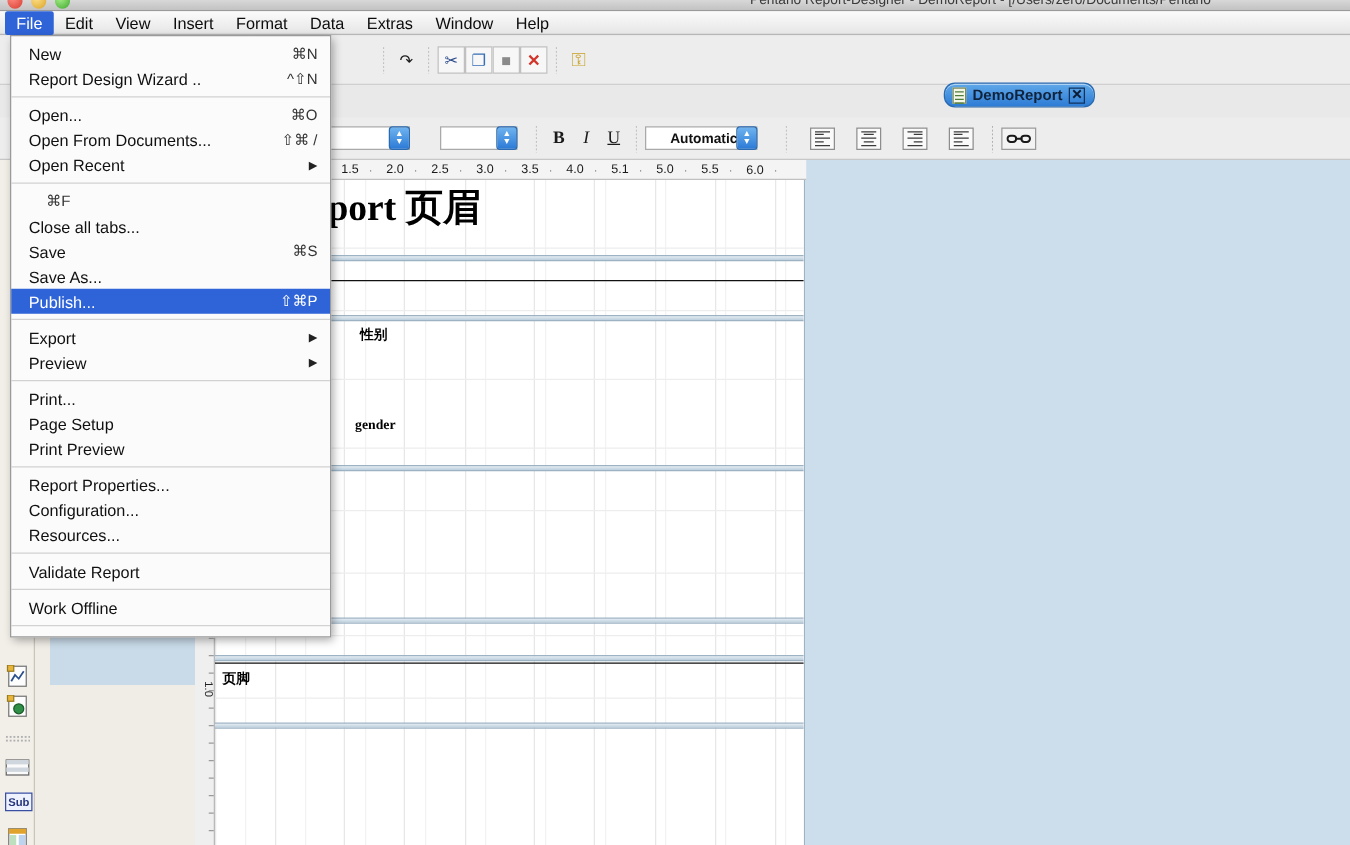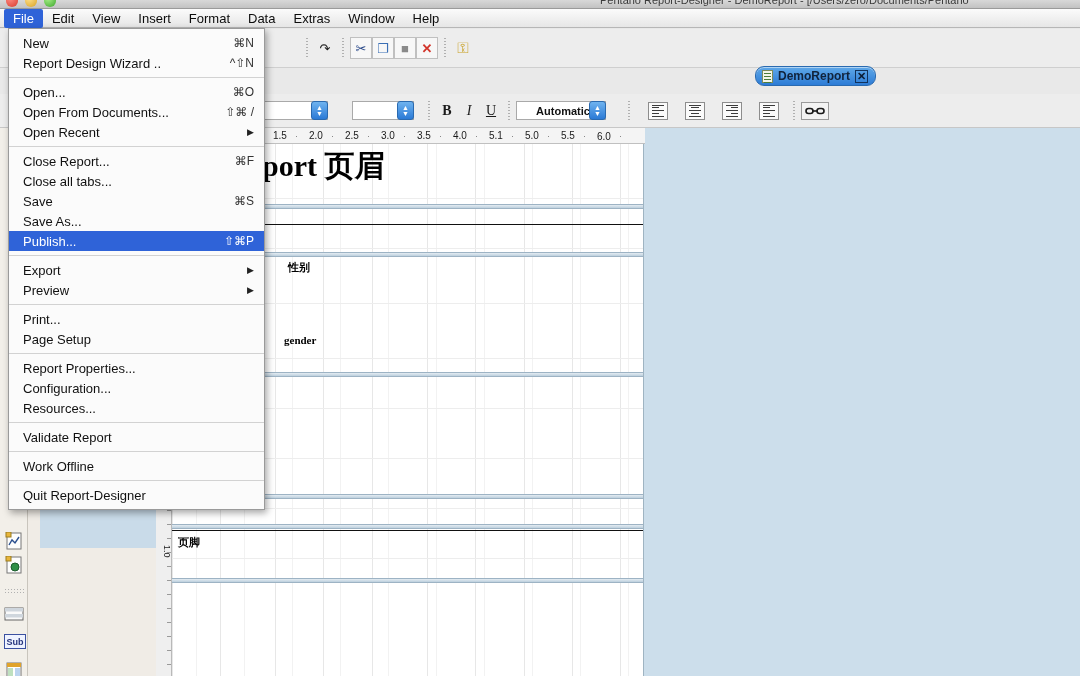--- a/index.html
+++ b/index.html
@@ -476,21 +476,20 @@
     <div class="mrow">
       <span class="lbl">Open From Documents...</span>
       <span class="acc">⇧⌘  /</span>
     </div>
     <div class="mrow">
       <span class="lbl">Open Recent</span>
       <span class="arrow">▶</span>
     </div>
     <div class="mdiv"></div>
     <div class="mrow">
-      <span class="lbl">Close Report...</span>
       <span class="acc">⌘F</span>
     </div>
     <div class="mrow">
       <span class="lbl">Close all tabs...</span>
     </div>
     <div class="mrow">
       <span class="lbl">Save</span>
       <span class="acc">⌘S</span>
     </div>
     <div class="mrow">
@@ -509,42 +508,42 @@
       <span class="lbl">Preview</span>
       <span class="arrow">▶</span>
     </div>
     <div class="mdiv"></div>
     <div class="mrow">
       <span class="lbl">Print...</span>
     </div>
     <div class="mrow">
       <span class="lbl">Page Setup</span>
     </div>
+    <div class="mrow">
+      <span class="lbl">Print Preview</span>
+    </div>
     <div class="mdiv"></div>
     <div class="mrow">
       <span class="lbl">Report Properties...</span>
     </div>
     <div class="mrow">
       <span class="lbl">Configuration...</span>
     </div>
     <div class="mrow">
       <span class="lbl">Resources...</span>
     </div>
     <div class="mdiv"></div>
     <div class="mrow">
       <span class="lbl">Validate Report</span>
     </div>
     <div class="mdiv"></div>
     <div class="mrow">
       <span class="lbl">Work Offline</span>
     </div>
     <div class="mdiv"></div>
-    <div class="mrow">
-      <span class="lbl">Quit Report-Designer</span>
-    </div>
   </div>
 
 <div id="rulerstripbox" style="position: absolute; left: 265px; top: 128px; width: 380px; height: 16px; background: rgb(244, 244, 244); border-bottom: 1px solid rgb(192, 192, 192); z-index: 5;">
     <div class="rnum" style="left: 8px; top: 2px;">1.5</div>
     <div class="rdot" style="left: 30px; top: 3px;">·</div>
     <div class="rnum" style="left: 44px; top: 2px;">2.0</div>
     <div class="rdot" style="left: 66px; top: 3px;">·</div>
     <div class="rnum" style="left: 80px; top: 2px;">2.5</div>
     <div class="rdot" style="left: 102px; top: 3px;">·</div>
     <div class="rnum" style="left: 116px; top: 2px;">3.0</div>

